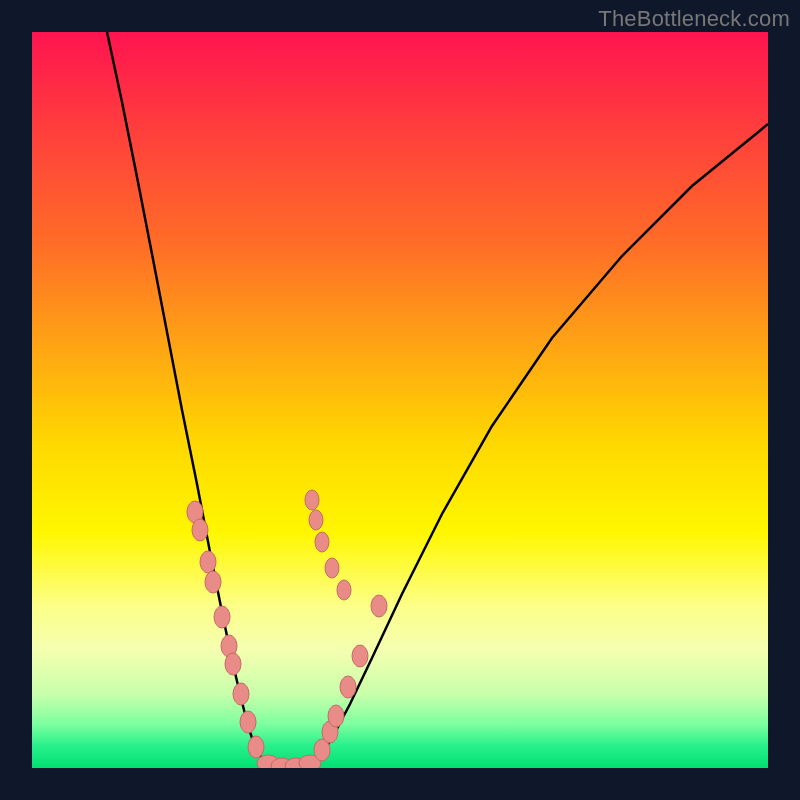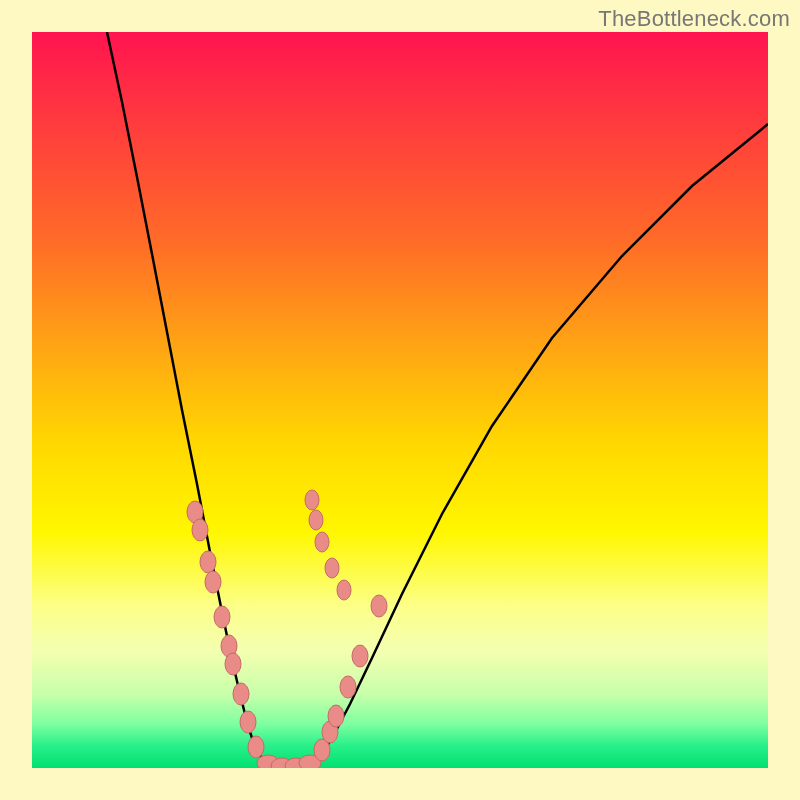--- a/index.html
+++ b/index.html
@@ -8,21 +8,21 @@
     width: 800px;
     height: 800px;
     background: #000;
     overflow: hidden;
     font-family: Arial, Helvetica, sans-serif;
   }
   .frame {
     position: absolute;
     top: 0; left: 0;
     width: 800px; height: 800px;
-    background: #fef9c3;
+    background: #0f172a;
   }
   .plot {
     position: absolute;
     top: 32px;
     left: 32px;
     width: 736px;
     height: 736px;
     overflow: hidden;
   }
   .gradient {

